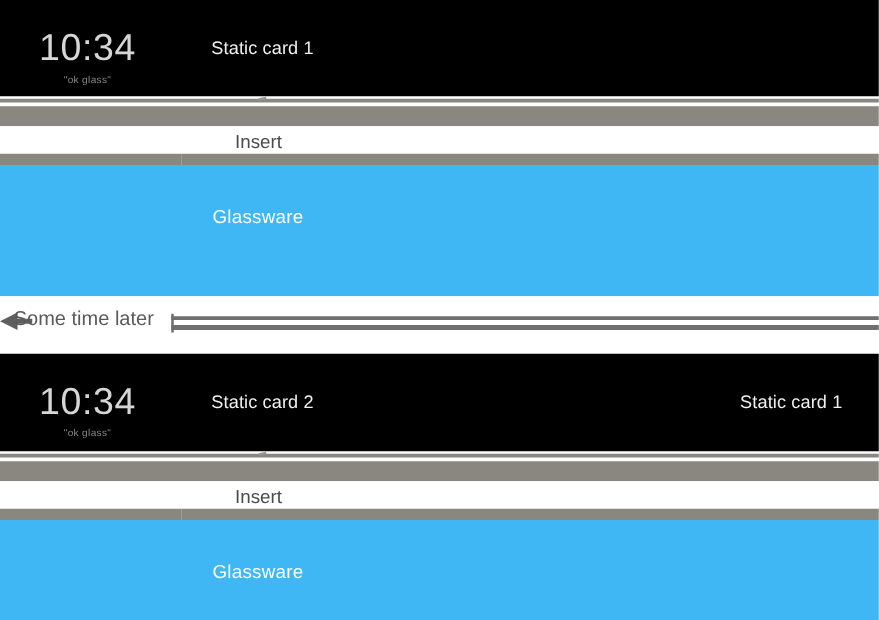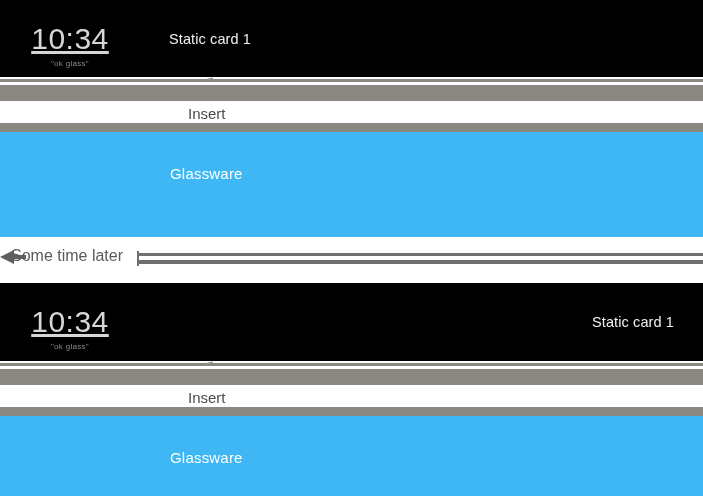--- a/index.html
+++ b/index.html
@@ -62,21 +62,20 @@
   }
   .clock-time {
     position: absolute;
     width: 100%;
     text-align: center;
     font-size: 30px;
     font-weight: 300;
     color: #d6d6d6;
     letter-spacing: 0.5px;
     font-family: "Liberation Sans", sans-serif;
-    text-decoration: underline;
   }
   .clock-hint {
     position: absolute;
     width: 100%;
     text-align: center;
     font-size: 8px;
     color: #8a8a8a;
     letter-spacing: 0.3px;
   }
 
@@ -181,20 +180,23 @@
     <div class="rule-dark" style="left:137px; top:14px; width:2px; height:15px;"></div>
   </div>
 
   <div class="band cards-row" style="top:283px; height:78px;">
 
     <div class="clock-card" style="left:0px; width:140px;">
       <div class="clock-time" style="top:22px;">10:34</div>
       <div class="clock-hint" style="top:59px;">"ok glass"</div>
     </div>
 
+    <div class="card" style="left:140px; width:140px;">
+      <div class="card-label" style="top:31px;">Static card 2</div>
+    </div>
 
     <div class="card" style="left:563px; width:140px;">
       <div class="card-label" style="top:31px;">Static card 1</div>
     </div>
   </div>
 
   <div class="rule" style="left:0px; top:363px; width:703px; height:3px;"></div>
 
   <div class="connector" style="left:207px; top:362px; width:6px; height:2px; transform:rotate(-12deg);"></div>
 

